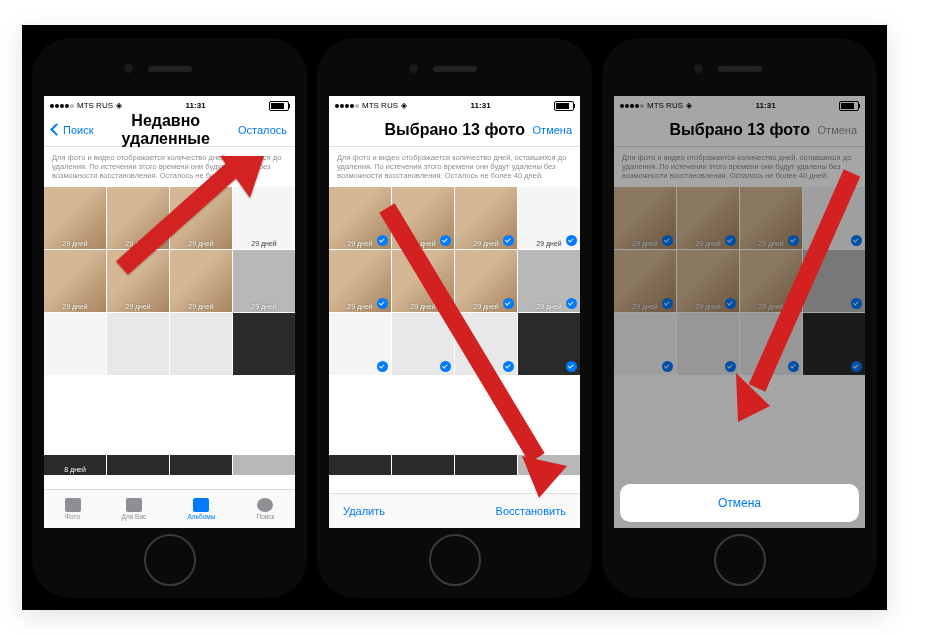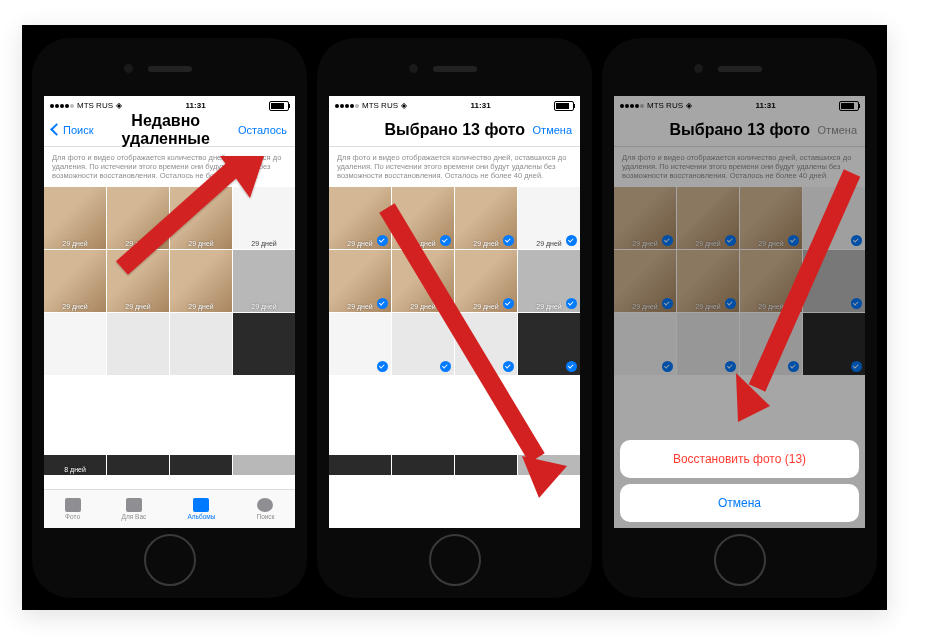--- a/index.html
+++ b/index.html
@@ -364,20 +364,24 @@
             <div class="check"></div>
           </div>
       </div>
       <div class="blank-row"></div>
       <div class="bottom-strip">
         <div class="cell dark"></div>
         <div class="cell dark"></div>
         <div class="cell dark"></div>
         <div class="cell gray"></div>
       </div>
+      <div class="toolbar2">
+        <span>Удалить</span>
+        <span>Восстановить</span>
+      </div>
     </div>
     <div class="home-btn"></div>
     <svg class="arrow" style="top:150px; left:50px;" width="210" height="310" viewBox="0 0 210 310">
       <g>
         <line x1="20" y1="20" x2="170" y2="270" stroke="#d32121" stroke-width="18"></line>
         <polygon points="155,268 200,278 172,310" fill="#d32121"></polygon>
       </g>
     </svg>
   </div>
 
@@ -448,23 +452,20 @@
             <div class="check"></div>
           </div>
         <div class="cell light">
             <div class="check"></div>
           </div>
         <div class="cell dark">
             <div class="check"></div>
           </div>
       </div>
       <div class="actionsheet">
-        <div class="as-group">
-          <div class="as-item">Восстановить фото (13)</div>
-        </div>
         <div class="as-cancel">
           <div class="as-item">Отмена</div>
         </div>
       </div>
     </div>
     <div class="home-btn"></div>
     <svg class="arrow" style="top:120px; left:110px;" width="160" height="270" viewBox="0 0 160 270">
       <g>
         <line x1="140" y1="15" x2="45" y2="230" stroke="#d32121" stroke-width="18"></line>
         <polygon points="24,215 58,248 26,264" fill="#d32121"></polygon>

